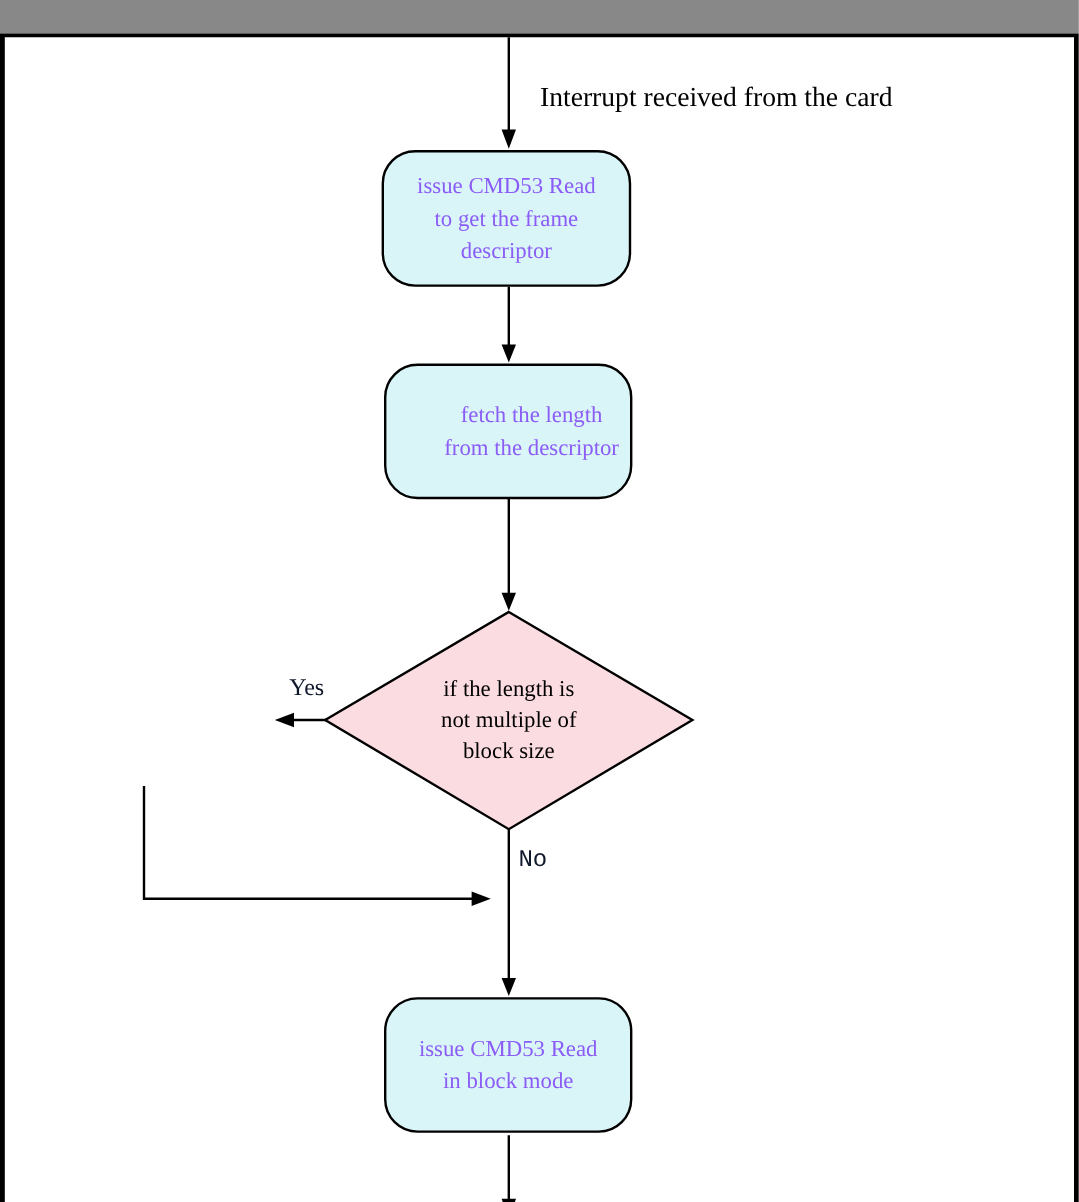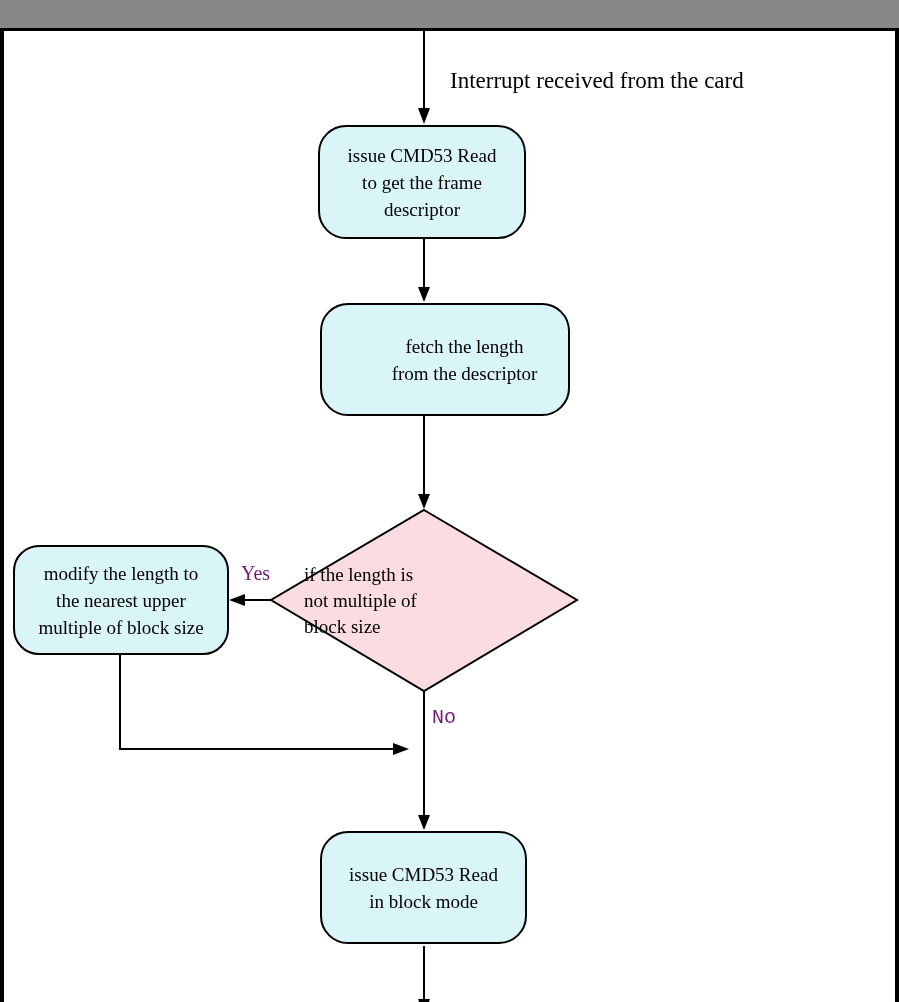--- a/index.html
+++ b/index.html
@@ -48,40 +48,40 @@
     background: var(--process-fill);
     border: 2px solid var(--line-color);
     border-radius: 28px;
     display: flex;
     align-items: center;
     justify-content: center;
     text-align: center;
     white-space: pre-line;
     font-size: 19px;
     line-height: 27px;
-    color: #000000;
+    color: #8b5cf6;
   }
   .diamond-text {
     position: absolute;
-    text-align: left;
+    text-align: center;
     white-space: pre-line;
     font-size: 19px;
     line-height: 26px;
     color: #000;
   }
   .flow-label {
     position: absolute;
     font-size: 23px;
     color: #000;
     white-space: nowrap;
   }
   .edge-label {
     position: absolute;
     font-size: 20px;
-    color: #701a75;
+    color: #0f172a;
     white-space: nowrap;
   }
 </style>
 </head>
 <body>
 
 <div class="canvas">
 
   <svg class="connector-layer" viewBox="0 0 899 1002" xmlns="http://www.w3.org/2000/svg">
 
@@ -109,26 +109,23 @@
     <polygon class="arrowhead" points="418,971 430,971 424,988"></polygon>
   </svg>
 
   <div class="flow-label" style="left:446px; top:37px;">Interrupt received from the card</div>
 
 
   <div class="node" style="left:314px; top:94px; width:208px; height:114px;">issue CMD53 Read
 to get the frame
 descriptor</div>
 
-  <div class="node" style="left:316px; top:272px; width:250px; height:113px;padding-left:39px;">fetch the length
+  <div class="node" style="left:316px; top:272px; width:207px; height:113px;padding-left:39px;">fetch the length
 from the descriptor</div>
 
-  <div class="node" style="left:9px; top:514px; width:216px; height:110px; border-radius:26px;">modify the length to
-the nearest upper
-multiple of block size</div>
 
   <div class="node" style="left:316px; top:800px; width:207px; height:113px;">issue CMD53 Read
 in block mode</div>
 
   <div class="diamond-text" style="left:300px; top:531px; width:240px;">if the length is
 not multiple of
 block size</div>
 
   <div class="edge-label" style="left:237px; top:531px;">Yes</div>
 

